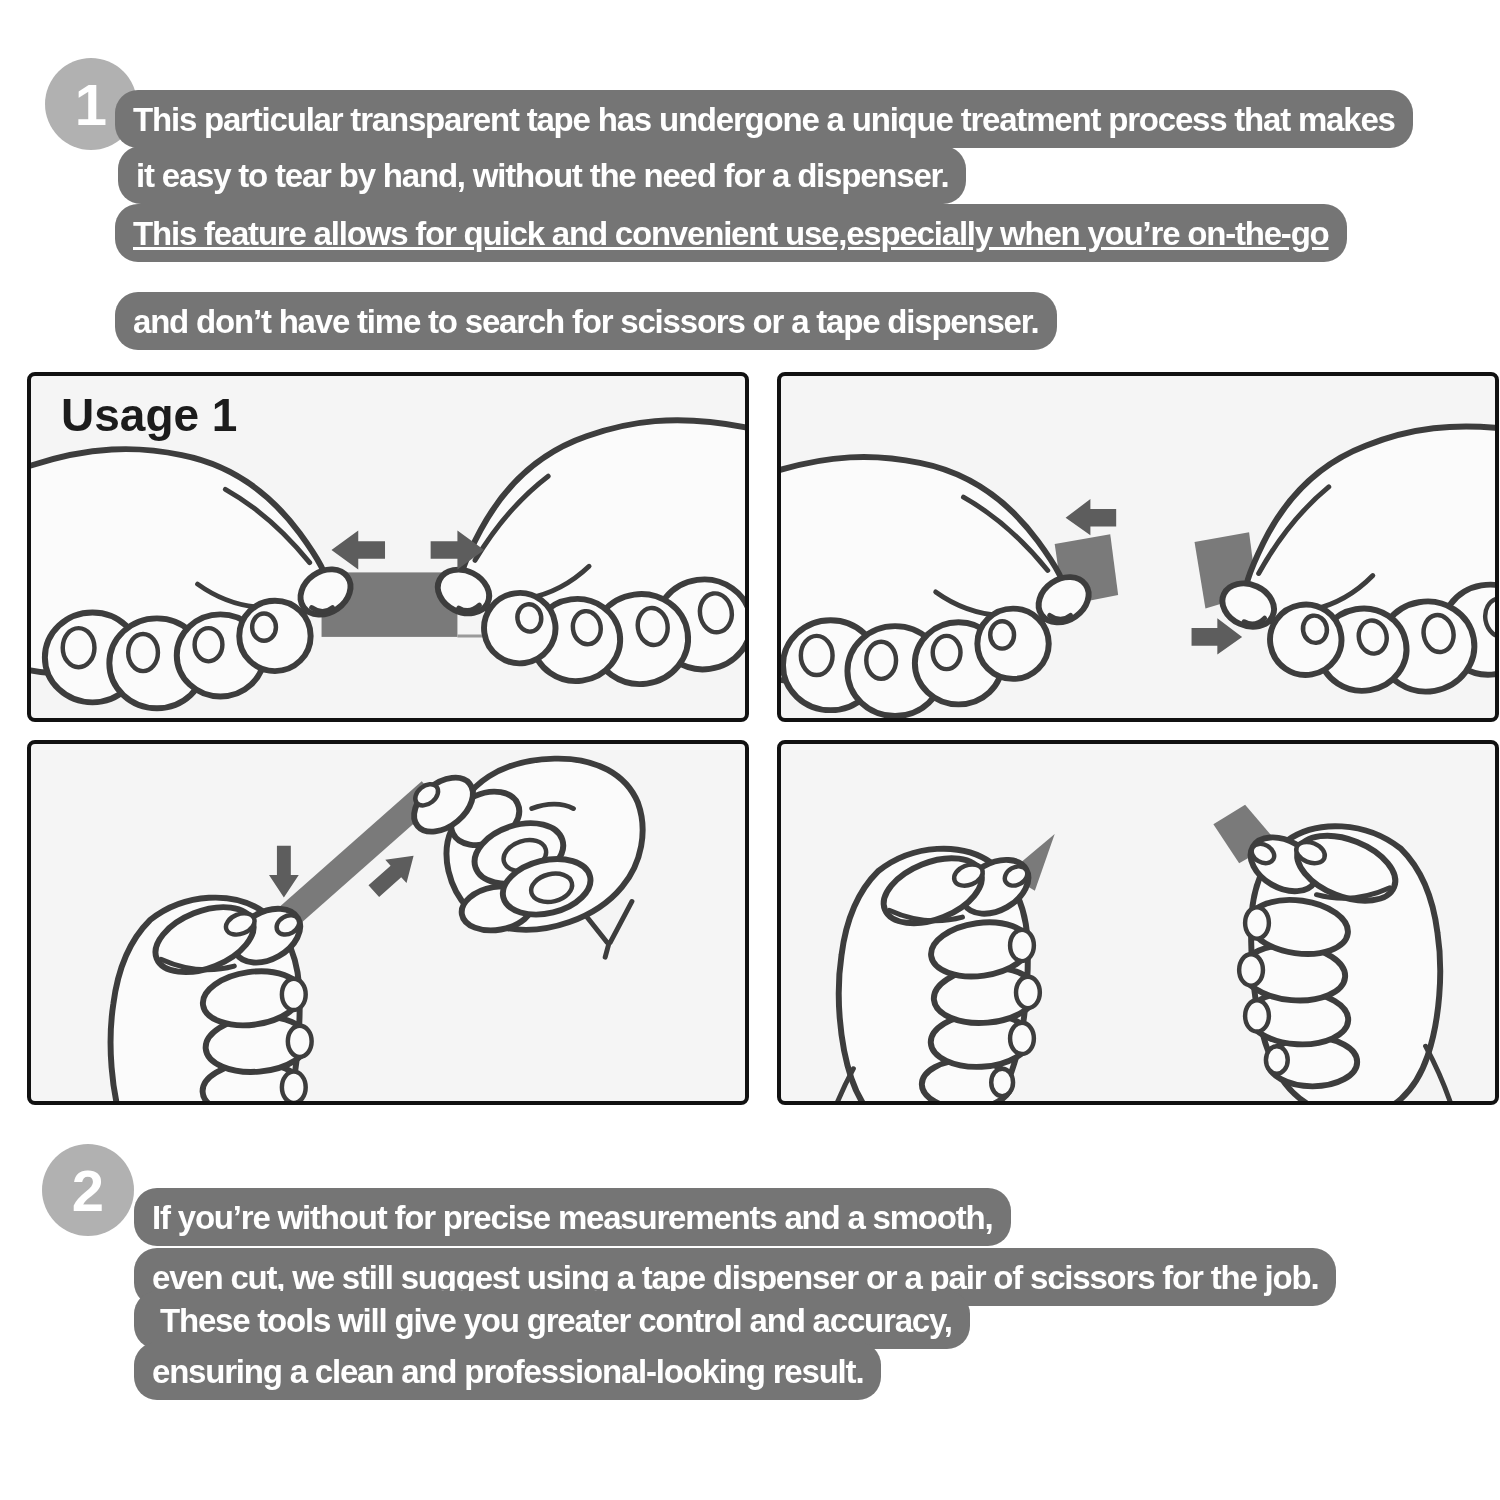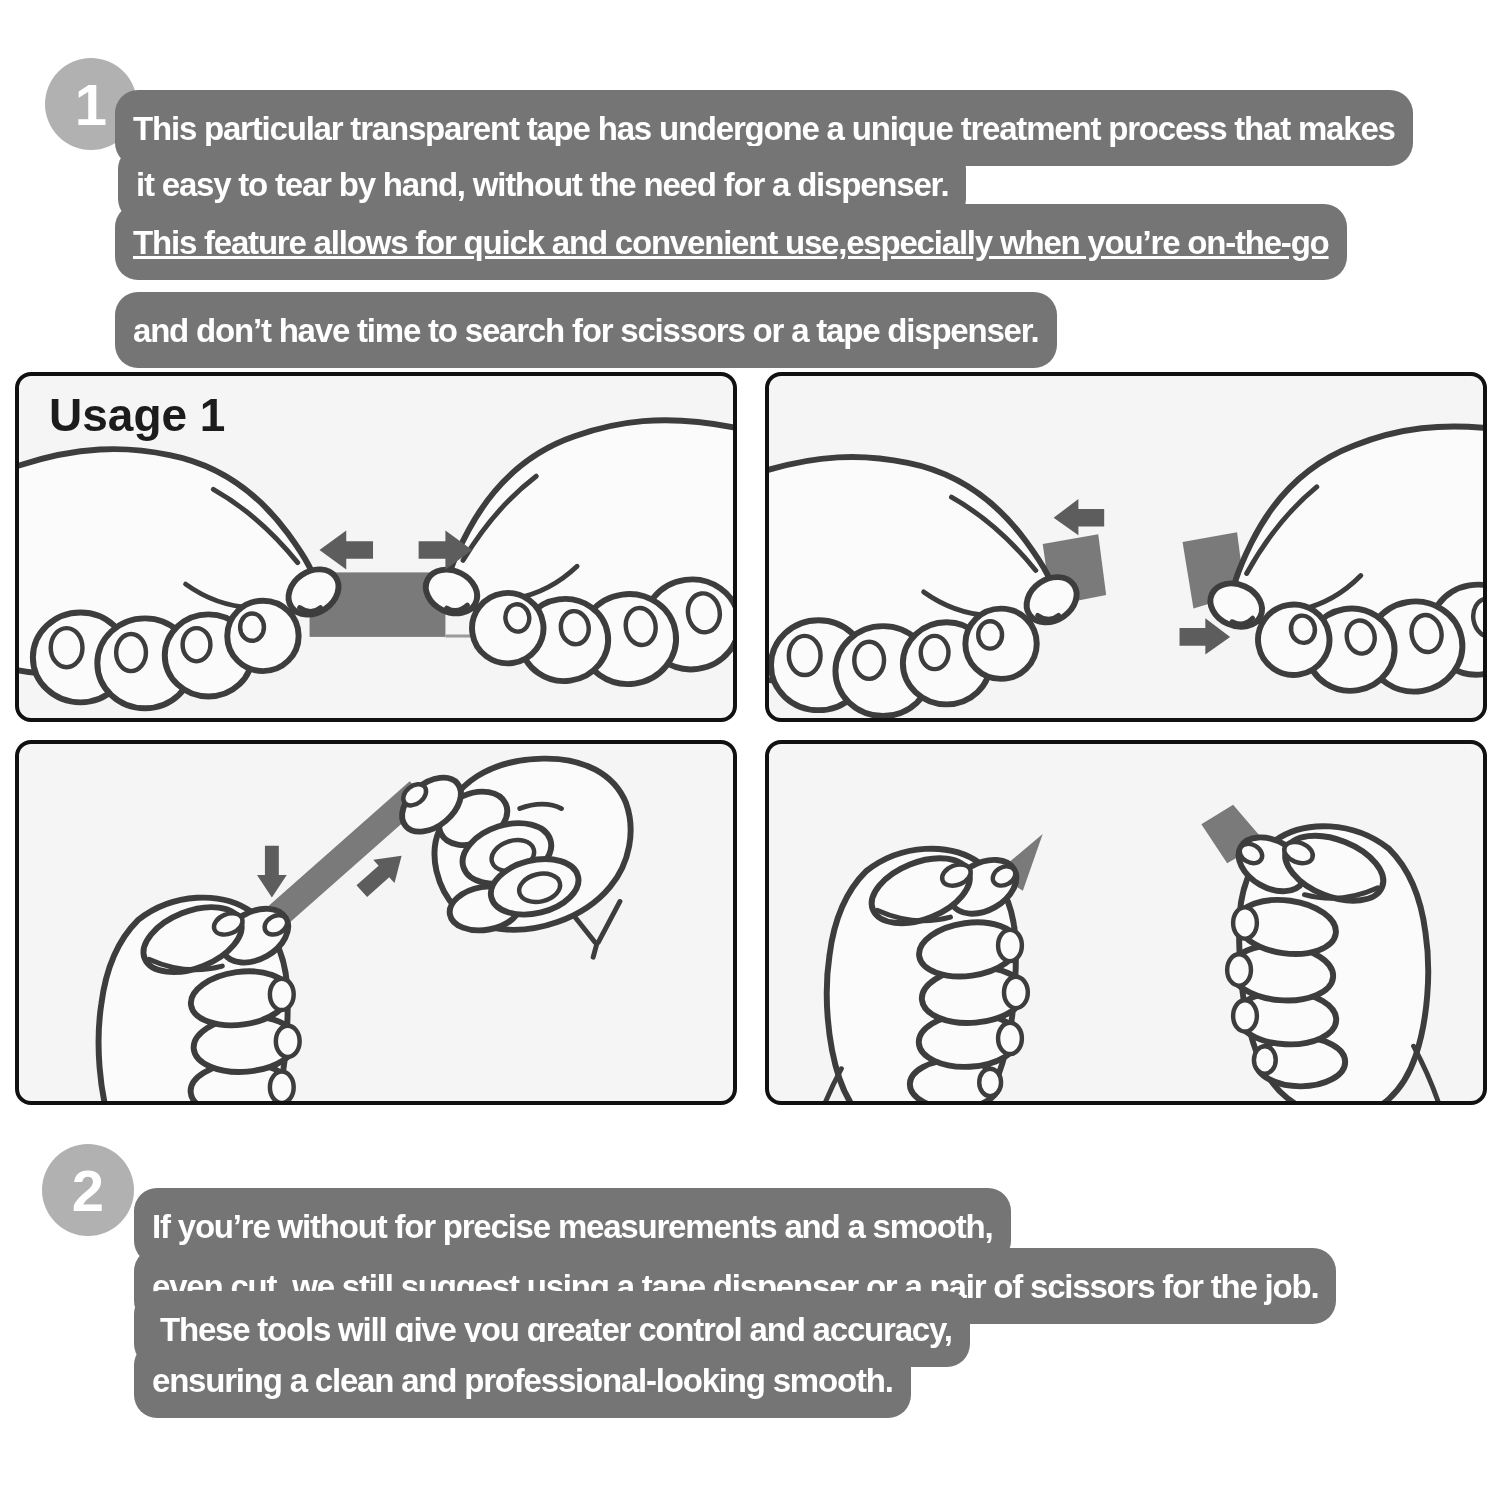--- a/index.html
+++ b/index.html
@@ -3,23 +3,23 @@
 <meta charset="utf-8">
 <style>
   html,body{margin:0;padding:0;background:#ffffff;}
   .page{position:relative;width:1500px;height:1500px;background:#ffffff;overflow:hidden;
         font-family:"Liberation Sans","DejaVu Sans",sans-serif;}
   .badge{position:absolute;width:92px;height:92px;border-radius:50%;background:#b1b1b1;
          color:#ffffff;font-size:58px;font-weight:bold;display:flex;align-items:center;
          justify-content:center;}
   .pill{position:absolute;height:44px;line-height:45px;background:#757575;color:#ffffff;
         font-size:33px;font-weight:bold;letter-spacing:-1.2px;border-radius:23px;
-        padding:16px 18px;white-space:pre;}
-  .panel{position:absolute;background:#f5f5f5;border:4px solid #111111;border-radius:16px;
-         overflow:hidden;}
+        padding:7px 18px;white-space:pre;}
+  .panel{position:absolute;background:#f5f5f5;border:4px solid #111111;border-radius:8px;
+         overflow:hidden;margin-left:12px;}
   .panel svg{display:block;width:100%;height:100%;}
   .usage-label{position:absolute;left:30px;top:12px;font-size:46px;font-weight:bold;
                color:#1c1c1c;}
   .hfill{fill:#fbfbfb;stroke:#3d3d3d;stroke-width:6;stroke-linejoin:round;stroke-linecap:round;}
   .hnail{fill:#fbfbfb;stroke:#3d3d3d;stroke-width:4.5;}
   .hline{fill:none;stroke:#3d3d3d;stroke-width:5;stroke-linecap:round;}
   .tape{fill:#7a7a7a;}
   .arrow{fill:#5d5d5d;}
 </style>
 </head>
@@ -129,16 +129,16 @@
     </svg>
   </div>
 
   <div>
     <div class="badge" style="left:42px;top:1144px;">
       <span>2</span>
     </div>
     <div class="pill" style="left:134px;top:1188px;">If you’re without for precise measurements and a smooth,</div>
     <div class="pill" style="left:134px;top:1240px;margin-top:8px;">even cut, we still suggest using a tape dispenser or a pair of scissors for the job.</div>
     <div class="pill" style="left:134px;top:1291px;"> These tools will give you greater control and accuracy,</div>
-    <div class="pill" style="left:134px;top:1342px;">ensuring a clean and professional-looking smooth.</div>
+    <div class="pill" style="left:134px;top:1342px;">ensuring a clean and professional-looking result.</div>
   </div>
 
 </div>
 
 </body></html>

